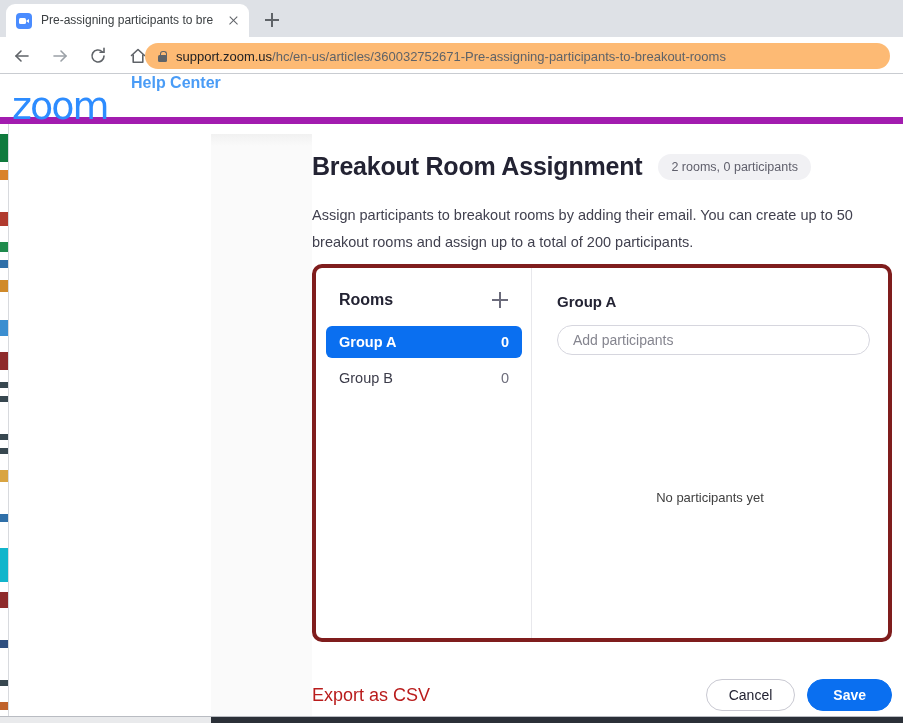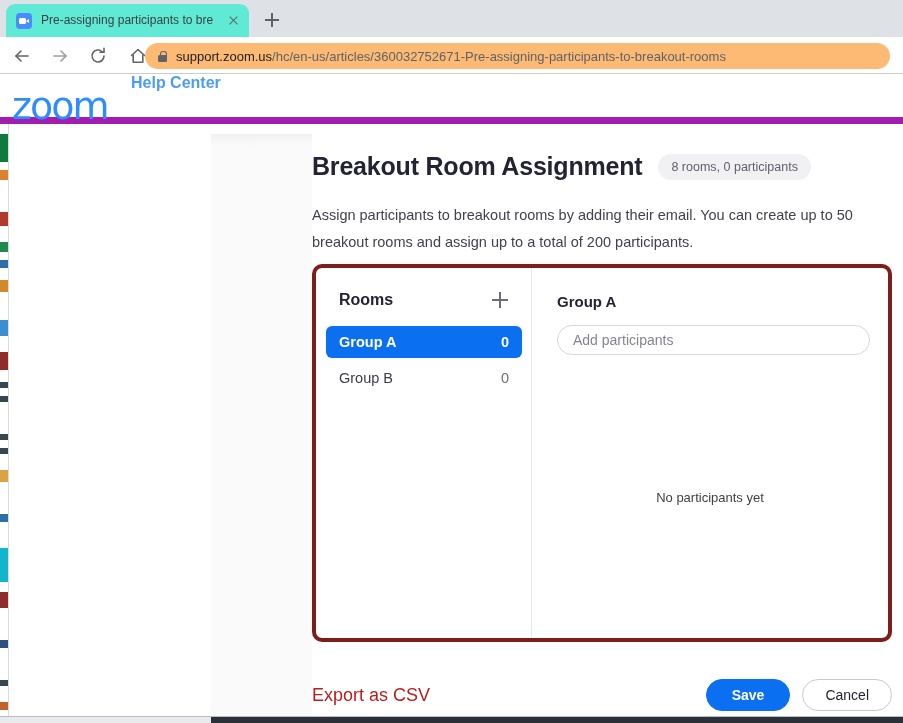--- a/index.html
+++ b/index.html
@@ -24,21 +24,21 @@
     position: absolute;
     left: 0; top: 0;
     width: 903px; height: 37px;
     background: #dee1e6;
   }
 
   .tab {
     position: absolute;
     left: 6px; top: 4px;
     width: 243px; height: 33px;
-    background: #5eead4;
+    background: #ffffff;
     border-radius: 9px 9px 0 0;
     display: flex;
     align-items: center;
     padding: 0 8px 0 10px;
   }
 
   .tab-favicon {
     width: 16px; height: 16px;
     border-radius: 4px;
     background: #4a8cff;
@@ -516,21 +516,21 @@
     </div>
     <div class="page-gutter-line"></div>
 
     <div class="sheet">
       <div class="sheet-top-shade"></div>
 
       <div class="dialog">
 
         <div class="dialog-head">
           <div class="dialog-title">Breakout Room Assignment</div>
-          <div class="count-badge">8 rooms, 0 participants</div>
+          <div class="count-badge">2 rooms, 0 participants</div>
         </div>
 
         <div class="dialog-desc">Assign participants to breakout rooms by adding their email. You can create up to 50 breakout rooms and assign up to a total of 200 participants.</div>
 
         <div class="panel">
 
           <div class="panel-left">
             <div class="rooms-head">
               <div class="rooms-head-label">Rooms</div>
               <div class="add-room-icon"></div>
@@ -550,22 +550,22 @@
           <div class="panel-right">
             <div class="group-heading">Group A</div>
             <input class="participant-input" type="text" placeholder="Add participants" style="">
             <div class="empty-state">No participants yet</div>
           </div>
         </div>
 
         <div class="dialog-footer">
           <div class="export-link">Export as CSV</div>
           <div class="footer-actions">
+            <div class="btn btn-cancel">Cancel</div>
             <div class="btn btn-save">Save</div>
-            <div class="btn btn-cancel">Cancel</div>
           </div>
         </div>
 
       </div>
     </div>
   </div>
 
   <div class="page-frame-line"></div>
   <div class="bottom-strip">
     <div class="bottom-strip-seg" style="left:0;width:211px"></div>

